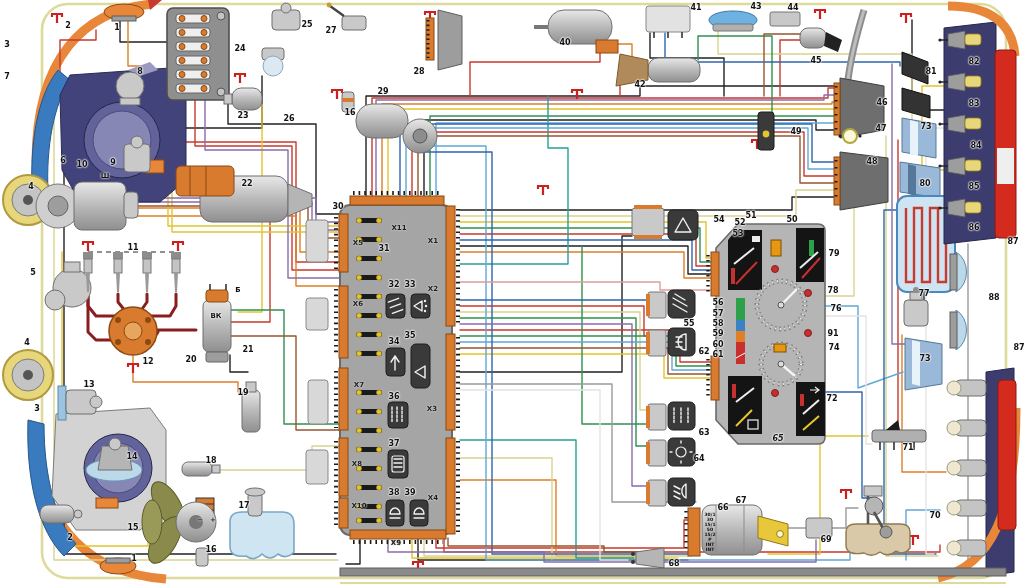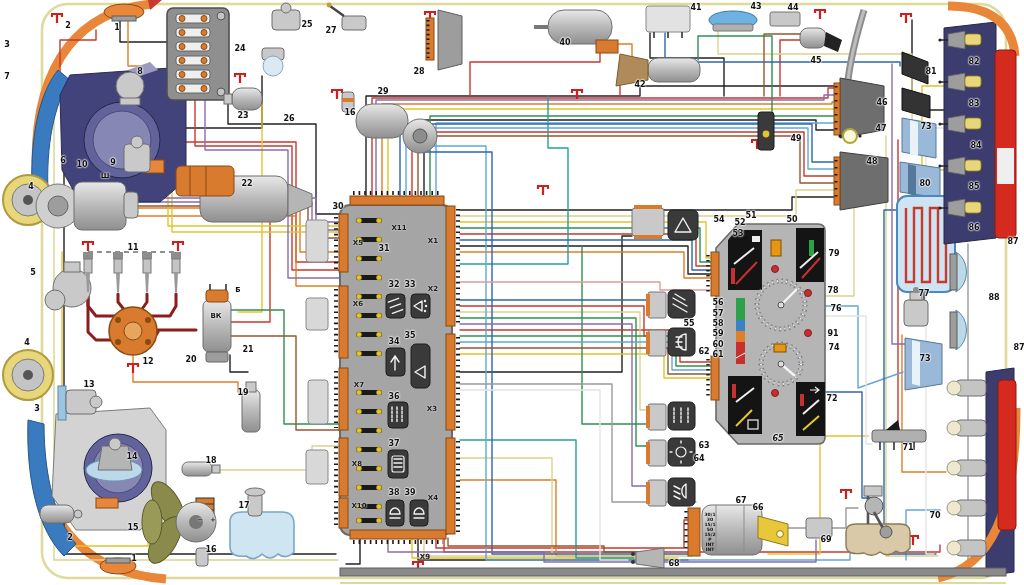--- a/index.html
+++ b/index.html
@@ -786,21 +786,21 @@
       <span class="lbl" style="left: 383px; top: 91px;">29</span>
       <span class="lbl" style="left: 565px; top: 42px;">40</span>
       <span class="lbl" style="left: 696px; top: 7px;">41</span>
       <span class="lbl" style="left: 756px; top: 6px;">43</span>
       <span class="lbl" style="left: 640px; top: 84px;">42</span>
       <span class="lbl" style="left: 793px; top: 7px;">44</span>
       <span class="lbl" style="left: 816px; top: 60px;">45</span>
       <span class="lbl" style="left: 882px; top: 102px;">46</span>
       <span class="lbl" style="left: 881px; top: 128px;">47</span>
       <span class="lbl" style="left: 872px; top: 161px;">48</span>
-      <span class="lbl" style="left: 776px; top: 138px; padding-left: 40px;">49</span>
+      <span class="lbl" style="left: 776px; top: 131px; padding-left: 40px;">49</span>
       <span class="lbl" style="left: 931px; top: 71px;">81</span>
       <span class="lbl" style="left: 926px; top: 126px;">73</span>
       <span class="lbl" style="left: 925px; top: 183px; text-align: right;">80</span>
       <span class="lbl" style="left: 974px; top: 61px;">82</span>
       <span class="lbl" style="left: 974px; top: 103px;">83</span>
       <span class="lbl" style="left: 976px; top: 145px;">84</span>
       <span class="lbl" style="left: 974px; top: 186px;">85</span>
       <span class="lbl" style="left: 974px; top: 227px;">86</span>
       <span class="lbl" style="left: 1013px; top: 241px;">87</span>
       <span class="lbl" style="left: 31px; top: 186px;">4</span>
@@ -844,43 +844,43 @@
       <span class="lbl" style="left: 832px; top: 398px;">72</span>
       <span class="lbl" style="left: 778px; top: 438px; font-style: italic;">65</span>
       <span class="lbl" style="left: 718px; top: 302px;">56</span>
       <span class="lbl" style="left: 718px; top: 313px;">57</span>
       <span class="lbl" style="left: 718px; top: 323px;">58</span>
       <span class="lbl" style="left: 718px; top: 333px;">59</span>
       <span class="lbl" style="left: 718px; top: 344px;">60</span>
       <span class="lbl" style="left: 718px; top: 354px;">61</span>
       <span class="lbl" style="left: 689px; top: 323px;">55</span>
       <span class="lbl" style="left: 704px; top: 351px;">62</span>
-      <span class="lbl" style="left: 704px; top: 432px; margin-top: 13px;">63</span>
+      <span class="lbl" style="left: 704px; top: 432px;">63</span>
       <span class="lbl" style="left: 699px; top: 458px;">64</span>
-      <span class="lbl" style="left: 758px; top: 507px;">66</span>
+      <span class="lbl" style="left: 723px; top: 507px;">66</span>
       <span class="lbl" style="left: 741px; top: 500px;">67</span>
       <span class="lbl" style="left: 674px; top: 563px;">68</span>
       <span class="lbl" style="left: 826px; top: 539px;">69</span>
       <span class="lbl" style="left: 898px; top: 515px; margin-left: 37px;">70</span>
       <span class="lbl" style="left: 908px; top: 447px;">71</span>
       <span class="lbl" style="left: 924px; top: 293px;">77</span>
       <span class="lbl" style="left: 925px; top: 358px;">73</span>
       <span class="lbl" style="left: 994px; top: 297px;">88</span>
       <span class="lbl" style="left: 1019px; top: 347px;">87</span>
       <span class="xlbl" style="left: 399px; top: 228px;">X11</span>
       <span class="xlbl" style="left: 358px; top: 243px;">X5</span>
       <span class="xlbl" style="left: 433px; top: 241px;">X1</span>
       <span class="xlbl" style="left: 433px; top: 289px;">X2</span>
       <span class="xlbl" style="left: 358px; top: 304px;">X6</span>
       <span class="xlbl" style="left: 359px; top: 385px;">X7</span>
       <span class="xlbl" style="left: 432px; top: 409px;">X3</span>
       <span class="xlbl" style="left: 357px; top: 464px;">X8</span>
       <span class="xlbl" style="left: 433px; top: 498px;">X4</span>
       <span class="xlbl" style="left: 359px; top: 506px;">X10</span>
-      <span class="xlbl" style="left: 396px; top: 557px; margin-left: 29px;">X9</span>
+      <span class="xlbl" style="left: 396px; top: 543px;">X9</span>
       <span class="term" style="left: 105px; top: 176px;">Ш</span>
       <span class="term" style="left: 238px; top: 290px;">Б</span>
       <span class="term" style="left: 216px; top: 316px;">ВК</span>
       <span class="term" style="left: 200px; top: 520px;">−</span>
       <span class="term" style="left: 213px; top: 520px;">+</span>
       <span class="itl" style="left: 710px; top: 514px;">30/1</span>
       <span class="itl" style="left: 710px; top: 519px;">30</span>
       <span class="itl" style="left: 710px; top: 524px;">15/1</span>
       <span class="itl" style="left: 710px; top: 529px;">50</span>
       <span class="itl" style="left: 710px; top: 534px;">15/2</span>

